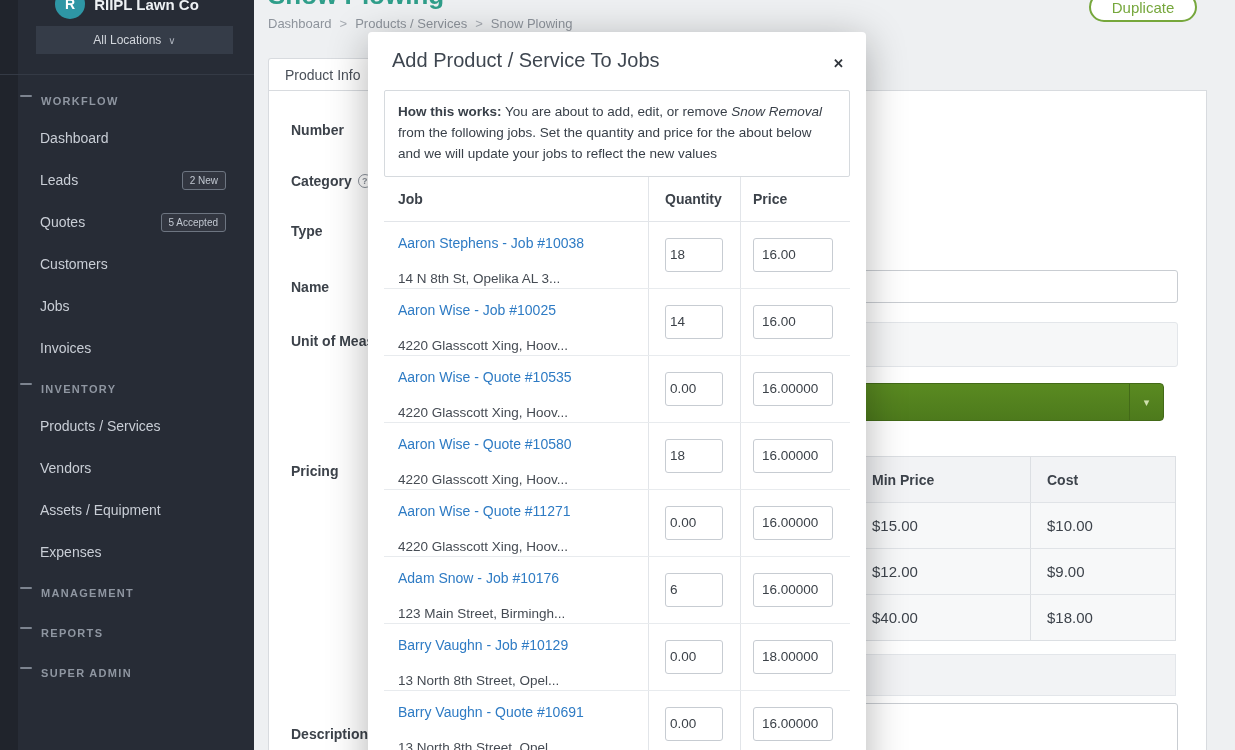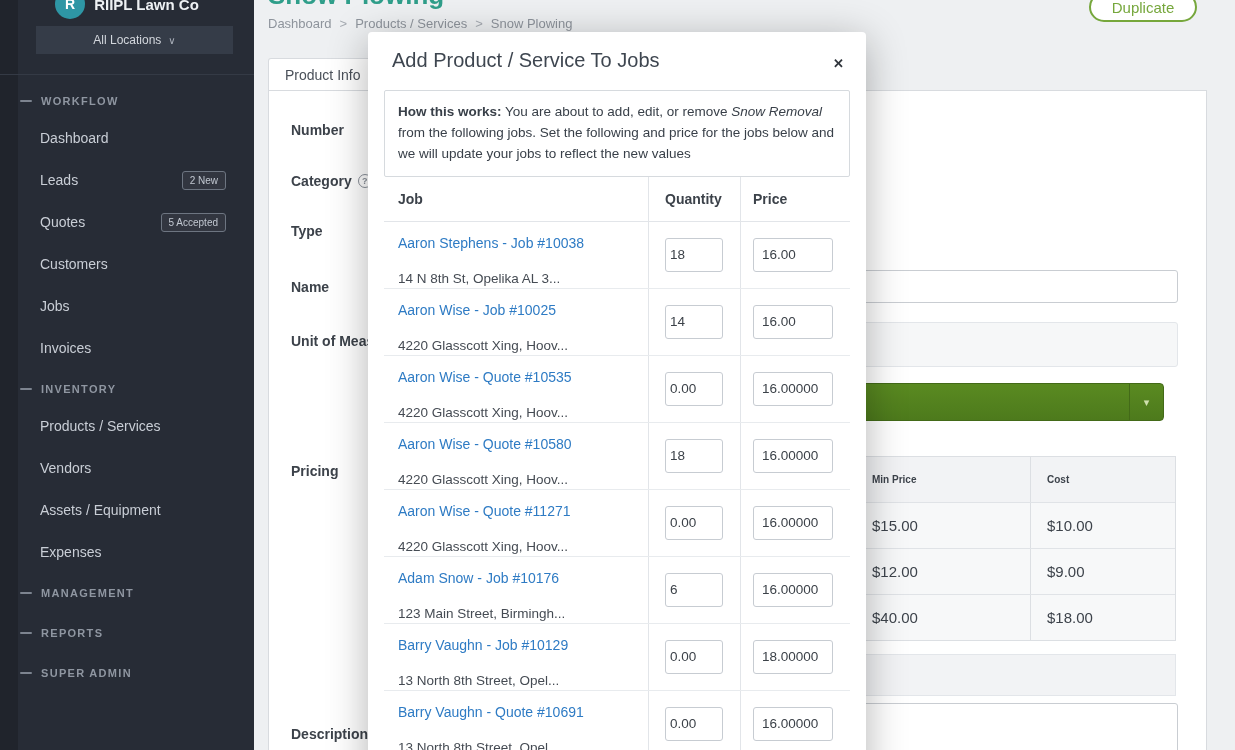--- a/index.html
+++ b/index.html
@@ -8,21 +8,21 @@
 
   
   .sidebar { position:absolute; left:0; top:0; width:254px; height:750px; background:#272c36; }
   .sidebar-edge { position:absolute; left:0; top:0; width:18px; height:750px; background:#20242c; }
   .logo-row { position:absolute; left:0; right:0; top:-14px; height:36px; display:flex; align-items:center; justify-content:center; gap:9px; cursor:pointer; }
   .logo-circle { width:30px; height:30px; border-radius:50%; background:#2e96a5; color:#fff; display:flex; align-items:center; justify-content:center; font-size:14px; font-weight:bold; }
   .company-name { color:#eef1f4; font-size:15px; font-weight:bold; }
   .loc-pill { position:absolute; left:36px; top:26px; width:197px; height:28px; background:#353c48; border-radius:0; display:flex; align-items:center; justify-content:center; gap:7px; font-size:12px; color:#d3d7dd; cursor:pointer; }
   .loc-pill .chev { font-size:10px; color:#aab0ba; }
   .nav { position:absolute; left:0; right:0; top:74px; border-top:1px solid #343a45; padding-top:6px; }
-  .nav-section-header { display:flex; align-items:center; gap:9px; padding:14px 0 10px 20px; font-size:11px; font-weight:bold; letter-spacing:1.3px; color:#8f96a1; cursor:pointer; }
+  .nav-section-header { display:flex; gap:9px; padding:14px 0 10px 20px; font-size:11px; font-weight:bold; letter-spacing:1.3px; color:#8f96a1; cursor:pointer; }
   .nav-section-header.tall { padding:14px 0 14px 20px; }
   .dash { width:12px; height:2px; background:#7d8490; border-radius:1px; flex:0 0 auto; }
   .nav-item { height:42px; display:flex; align-items:center; padding:0 28px 0 40px; font-size:14px; color:#c9ced6; cursor:pointer; }
   .nav-item .badge { margin-left:auto; font-size:10px; color:#c2c8d1; border:1px solid #6d7581; border-radius:3px; padding:3px 7px; background:rgba(255,255,255,0.05); }
 
   
   .main { position:absolute; left:254px; top:0; width:981px; height:750px; }
   .page-title { position:absolute; left:14px; top:-20px; font-size:26px; font-weight:bold; color:#2f9e8a; white-space:nowrap; }
   .breadcrumb { position:absolute; left:14px; top:16px; font-size:13px; color:#8e949c; display:flex; gap:8px; align-items:center; }
   .crumb { cursor:pointer; }
@@ -31,21 +31,21 @@
   .tab { position:absolute; left:14px; top:58px; width:150px; height:33px; background:#fff; border:1px solid #d8dbdf; border-bottom:none; border-radius:3px 3px 0 0; display:flex; align-items:center; padding-left:16px; font-size:14px; color:#4a5059; cursor:pointer; }
   .card { position:absolute; left:14px; top:90px; width:939px; height:700px; background:#fff; border:1px solid #d8dbdf; }
   .fld-label { position:absolute; left:22px; font-size:14px; font-weight:bold; color:#3c424a; display:flex; align-items:center; gap:6px; white-space:nowrap; }
   .help-icon { width:14px; height:14px; border:1px solid #8a9099; border-radius:50%; color:#8a9099; font-size:9px; font-weight:bold; display:inline-flex; align-items:center; justify-content:center; cursor:pointer; }
   .name-input { position:absolute; left:120px; top:179px; width:789px; height:33px; border:1px solid #c9cdd2; border-radius:3px; background:#fff; font-size:14px; padding:0 10px; color:#3c424a; font-family:"Liberation Sans",sans-serif; }
   .unit-band { position:absolute; left:120px; top:231px; width:789px; height:45px; background:#f6f7f8; border:1px solid #e3e6ea; border-radius:3px; cursor:pointer; }
   .green-btn { position:absolute; left:420px; top:292px; width:475px; height:38px; background:linear-gradient(#5a8a21,#4d7a1c); border:1px solid #436a18; border-radius:4px; display:flex; align-items:center; cursor:pointer; }
   .green-btn .seg { margin-left:auto; width:34px; height:100%; border-left:1px solid #436a18; display:flex; align-items:center; justify-content:center; color:#cfe0ad; font-size:11px; }
   .ptable { position:absolute; left:300px; top:365px; width:607px; border:1px solid #dcdfe3; }
   .prow { display:flex; height:46px; align-items:center; background:#f7f8f9; border-top:1px solid #e0e3e7; font-size:15px; color:#3d434b; }
-  .prow.phead { height:45px; background:#f2f3f5; border-top:none; font-size:10px; font-weight:bold; }
+  .prow.phead { height:45px; background:#f2f3f5; border-top:none; font-size:14px; font-weight:bold; }
   .pc-fill { flex:1; height:100%; }
   .pc-min { width:175px; height:100%; border-left:1px solid #dcdfe3; display:flex; align-items:center; padding-left:16px; }
   .pc-cost { width:145px; height:100%; border-left:1px solid #dcdfe3; display:flex; align-items:center; padding-left:16px; }
   .pricing-footer { position:absolute; left:300px; top:563px; width:607px; height:42px; background:#f2f3f5; border:1px solid #e3e6ea; }
   .desc-area { position:absolute; left:120px; top:612px; width:789px; height:130px; border:1px solid #c9cdd2; border-radius:3px; resize:none; font-family:"Liberation Sans",sans-serif; font-size:14px; padding:8px 10px; color:#3c424a; }
 
   
   .modal { position:absolute; left:368px; top:32px; width:498px; height:770px; background:#fff; border-radius:4px; box-shadow:0 8px 40px rgba(0,0,0,0.3); }
   .modal-header { height:56px; display:flex; align-items:center; justify-content:space-between; padding:0 22px 0 24px; }
   .modal-title { font-size:20px; color:#3e4650; }
@@ -211,21 +211,21 @@
     </div>
   </div>
 
   <div class="modal">
     <div class="modal-header">
       <div class="modal-title">Add Product / Service To Jobs</div>
       <div class="modal-close">✕</div>
     </div>
     <div class="modal-body">
       <div class="info-box">
-        <b>How this works:</b><span> You are about to add, edit, or remove </span><i>Snow Removal</i><span> from the following jobs. Set the following and price for the jobs below and we will update your jobs to reflect the new values</span>
+        <b>How this works:</b><span> You are about to add, edit, or remove </span><i>Snow Removal</i><span> from the following jobs. Set the quantity and price for the about below and we will update your jobs to reflect the new values</span>
       </div>
 
       <div class="mtable">
         <div class="mrow-header">
           <div class="mc-job h">Job</div>
           <div class="mc-qty h">Quantity</div>
           <div class="mc-price h">Price</div>
         </div>
 
         <div class="mrow">

